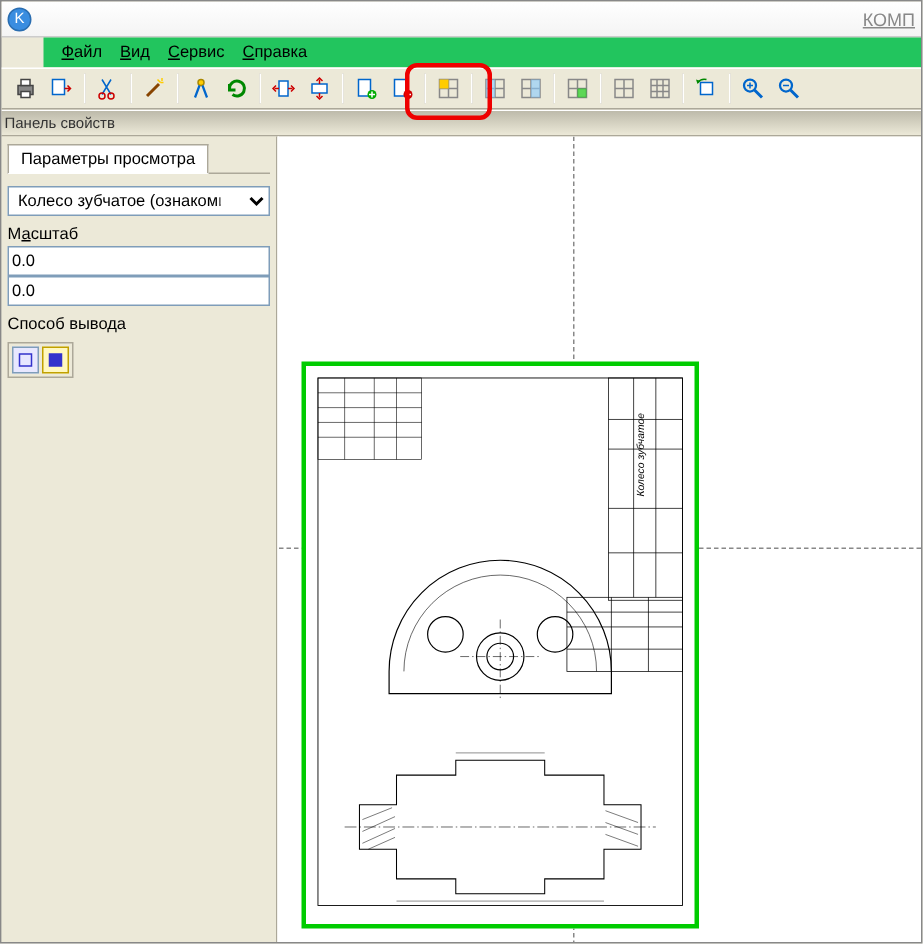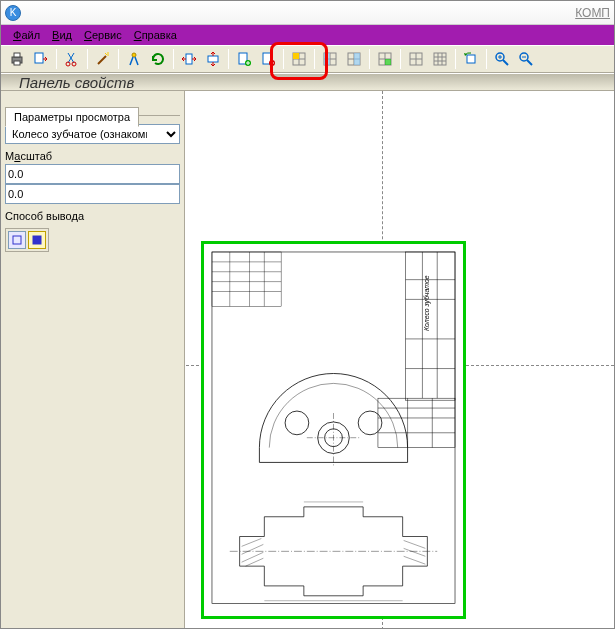--- a/index.html
+++ b/index.html
@@ -32,21 +32,22 @@
     justify-content: center;
     margin-right: 6px;
     border: 1px solid #2a6db0;
   }
   .title-text { color: #888; font-size: 12px; margin-left: auto; text-decoration: underline; }
   .menubar {
     height: 20px;
     display: flex;
     align-items: center;
     padding: 0 6px;
-    background: #a21caf;
+    background: #22c55e;
+    margin-left: 28px;
   }
   .menu-item {
     padding: 2px 6px;
     cursor: default;
   }
   .menu-item .mn-u { text-decoration: underline; }
   .toolbar {
     height: 28px;
     background: #ece9d8;
     border-top: 1px solid #fff;
@@ -75,26 +76,25 @@
     position: absolute;
     border: 3px solid #e00;
     border-radius: 8px;
     pointer-events: none;
   }
   .panel-header {
     height: 18px;
     background: linear-gradient(#bdbaaa, #ece9d8);
     border-top: 1px solid #fff;
     border-bottom: 1px solid #aca899;
-    padding: 0 18px;
-    display: flex;
-    align-items: center;
-    font-size: 15px;
+    padding: 0 2px;
+    display: flex;
+    align-items: center;
+    font-size: 10px;
     color: #333;
-    font-style: italic;
   }
   .main {
     display: flex;
     height: calc(629px - 24px - 20px - 28px - 18px);
   }
   .sidebar {
     width: 184px;
     background: #ece9d8;
     border-right: 1px solid #aca899;
     padding: 4px;
@@ -104,21 +104,21 @@
     border-bottom: 1px solid #aca899;
     margin-bottom: 8px;
   }
   .tab {
     background: #fff;
     border: 1px solid #aca899;
     border-bottom: 1px solid #fff;
     padding: 3px 8px;
     font-size: 11px;
     position: relative;
-    top: 12px;
+    top: 1px;
   }
   .field-label {
     display: block;
     margin: 6px 0 2px 0;
     color: #000;
   }
   .field-label .mn-u { text-decoration: underline; }
   .select, .text-input {
     width: 100%;
     height: 20px;

